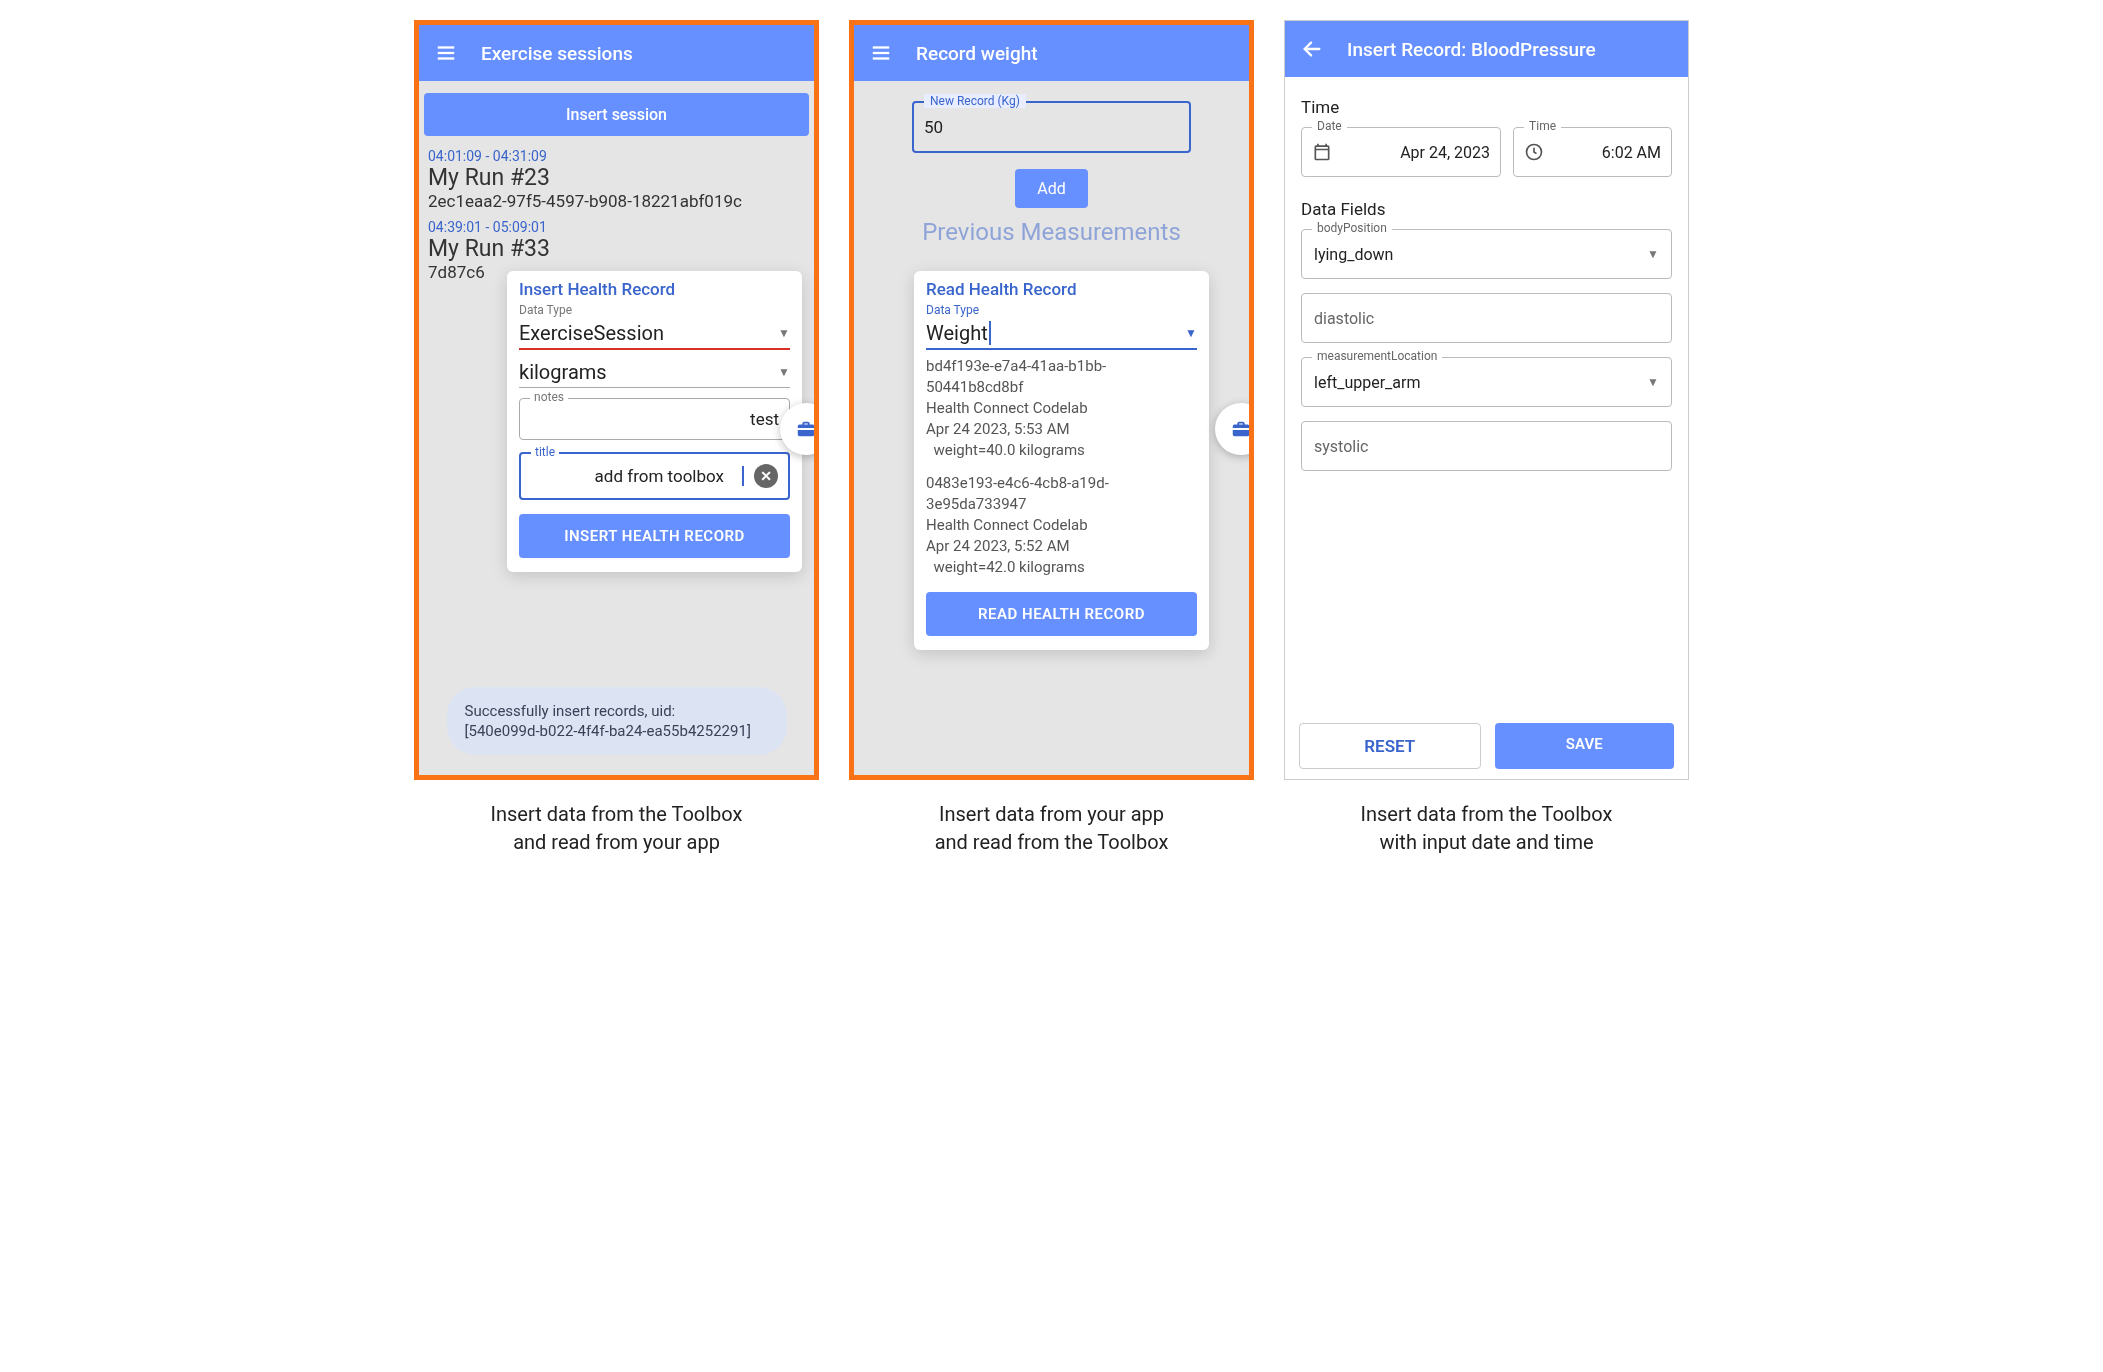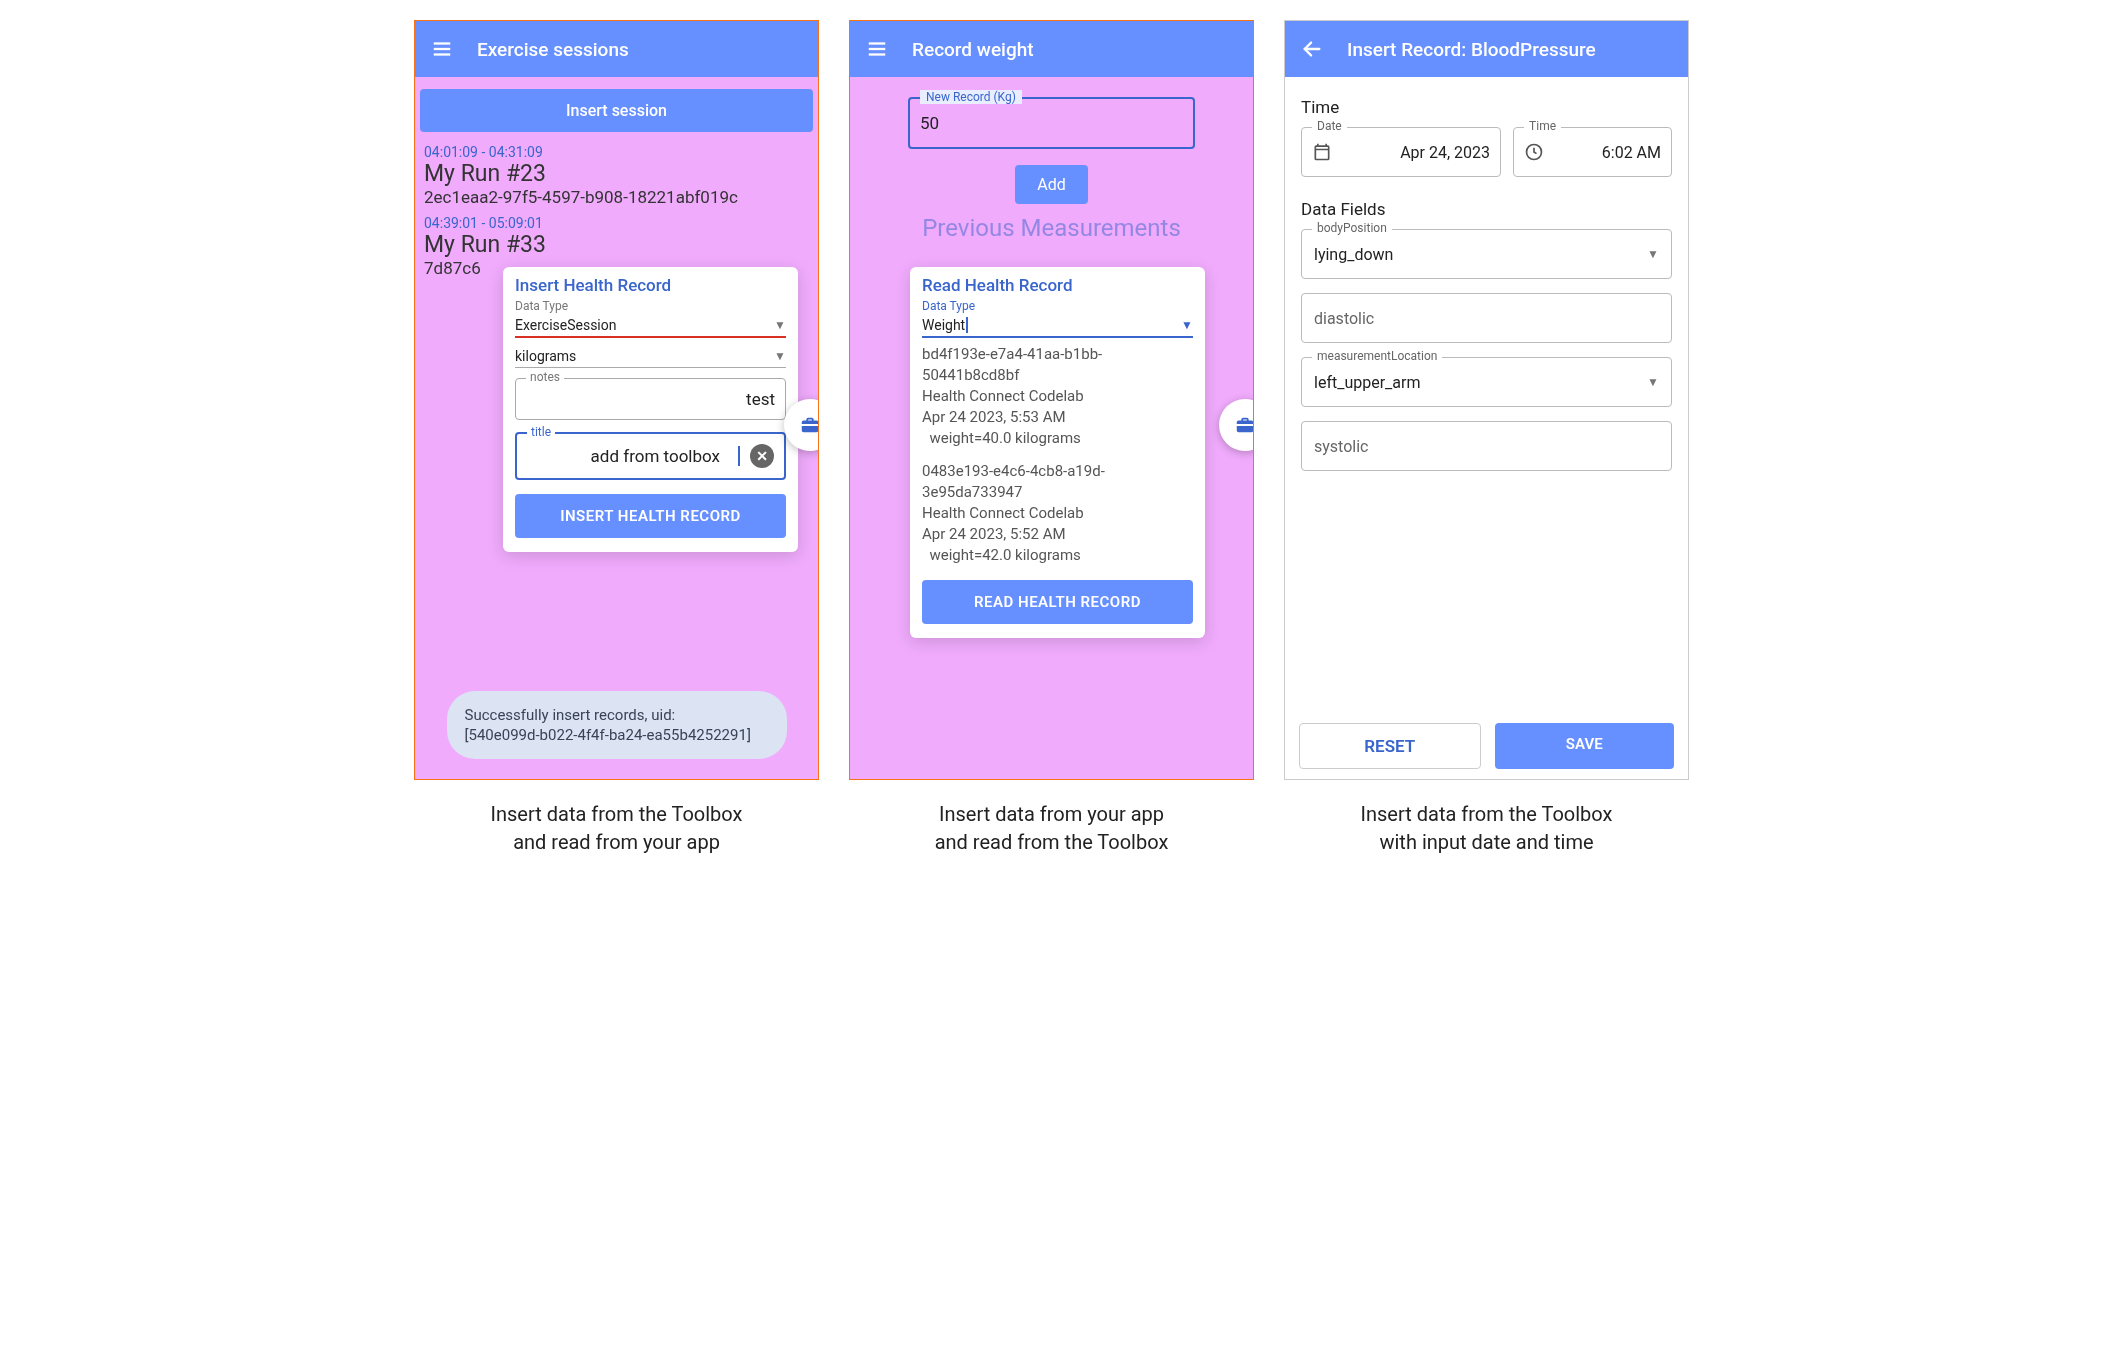--- a/index.html
+++ b/index.html
@@ -1,19 +1,19 @@
 <!DOCTYPE html>
 <html><head>
 <meta charset="utf-8">
 <style>
   * { box-sizing: border-box; font-family: -apple-system, BlinkMacSystemFont, "Segoe UI", Roboto, Helvetica, Arial, sans-serif; }
   body { margin: 0; padding: 20px; background: #fff; }
   .screens-row { display: flex; gap: 30px; justify-content: center; flex-wrap: nowrap; }
   .screen-col { display: flex; flex-direction: column; align-items: center; width: 405px; }
-  .phone { width: 405px; height: 760px; border: 1px solid #f97316; background: #f0abfc; position: relative; overflow: hidden; }
+  .phone { width: 405px; height: 760px; border: 5px solid #f97316; background: #e5e5e5; position: relative; overflow: hidden; }
   .phone3 { background: #fff; border: 1px solid #ccc; }
   .appbar { background: #668fff; color: #fff; height: 56px; display: flex; align-items: center; padding: 0 16px; font-size: 19px; font-weight: 500; }
   .appbar .menu-icon, .appbar .back-icon { margin-right: 24px; display: flex; align-items: center; }
   .caption { text-align: center; font-size: 20px; color: #222; margin-top: 20px; line-height: 1.4; }
 
   
   .s1-body { padding: 8px 1px; }
   .insert-session-btn { background: #668fff; color: #fff; text-align: center; padding: 12px; border-radius: 4px; font-size: 16px; font-weight: 500; margin: 4px 4px 8px 4px; }
   .run-entry { padding: 4px 8px; }
   .run-time { color: #3a65cc; font-size: 14px; }
@@ -22,21 +22,21 @@
   .toast { position: absolute; bottom: 20px; left: 50%; transform: translateX(-50%); background: #dce3f3; color: #3a4257; padding: 14px 18px; border-radius: 28px; font-size: 15px; width: 340px; text-align: left; line-height:1.35; }
 
   
   .dialog { position: absolute; background: #fff; border-radius: 6px; box-shadow: 0 4px 16px rgba(0,0,0,0.15); padding: 8px 12px 14px 12px; }
   .dialog-title { color: #3a65cc; font-size: 17px; font-weight: 500; margin-bottom: 4px; }
   .field-label { font-size: 12px; color: #777; }
   .field-label-blue { font-size: 12px; color: #3a65cc; }
   .select-row { display: flex; justify-content: space-between; align-items: center; border-bottom: 1px solid #aaa; padding: 4px 0 3px 0; }
   .select-row.sel-red { border-bottom: 2px solid #d93025; }
   .select-row.sel-blue { border-bottom: 2px solid #3a65cc; }
-  .select-val { font-size: 14px; color: #222; }
+  .select-val { font-size: 20px; color: #222; }
   .chev { color: #777; font-size: 12px; }
   .notes-box { border: 1px solid #aaa; border-radius: 4px; padding: 10px 10px; margin-top: 10px; position: relative; text-align: right; font-size: 17px; color:#222; }
   .notes-legend { position: absolute; top: -9px; left: 10px; background: #fff; padding: 0 4px; font-size: 12px; color: #777; }
   .title-box { border: 2px solid #3a65cc; border-radius: 4px; padding: 10px 10px; margin-top: 12px; position: relative; display: flex; justify-content: flex-end; align-items: center; }
   .title-box .notes-legend { color: #3a65cc; }
   .title-box .txt { font-size: 17px; color: #222; border-right: 2px solid #3a65cc; padding-right: 18px; margin-right: 10px; }
   .clear-circ { width: 24px; height: 24px; border-radius: 50%; background: #666; color: #fff; display: flex; align-items: center; justify-content: center; font-size: 14px; font-weight: bold; }
   .big-btn { background: #668fff; color: #fff; text-align: center; padding: 13px; border-radius: 4px; font-size: 15px; font-weight: 600; letter-spacing: 0.5px; margin-top: 14px; }
 
   

